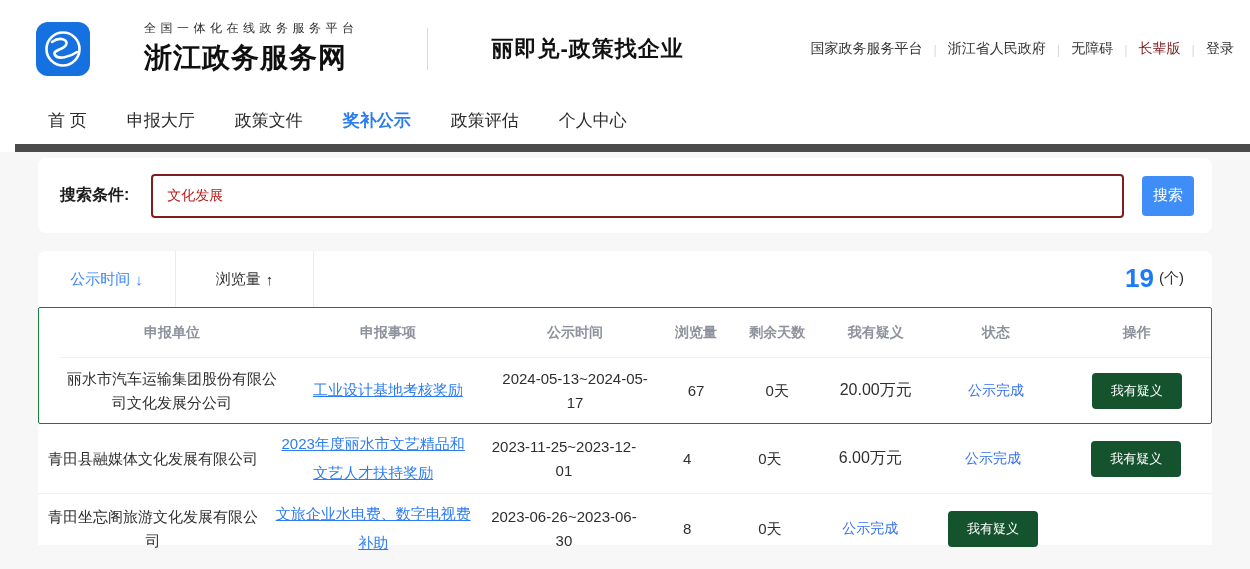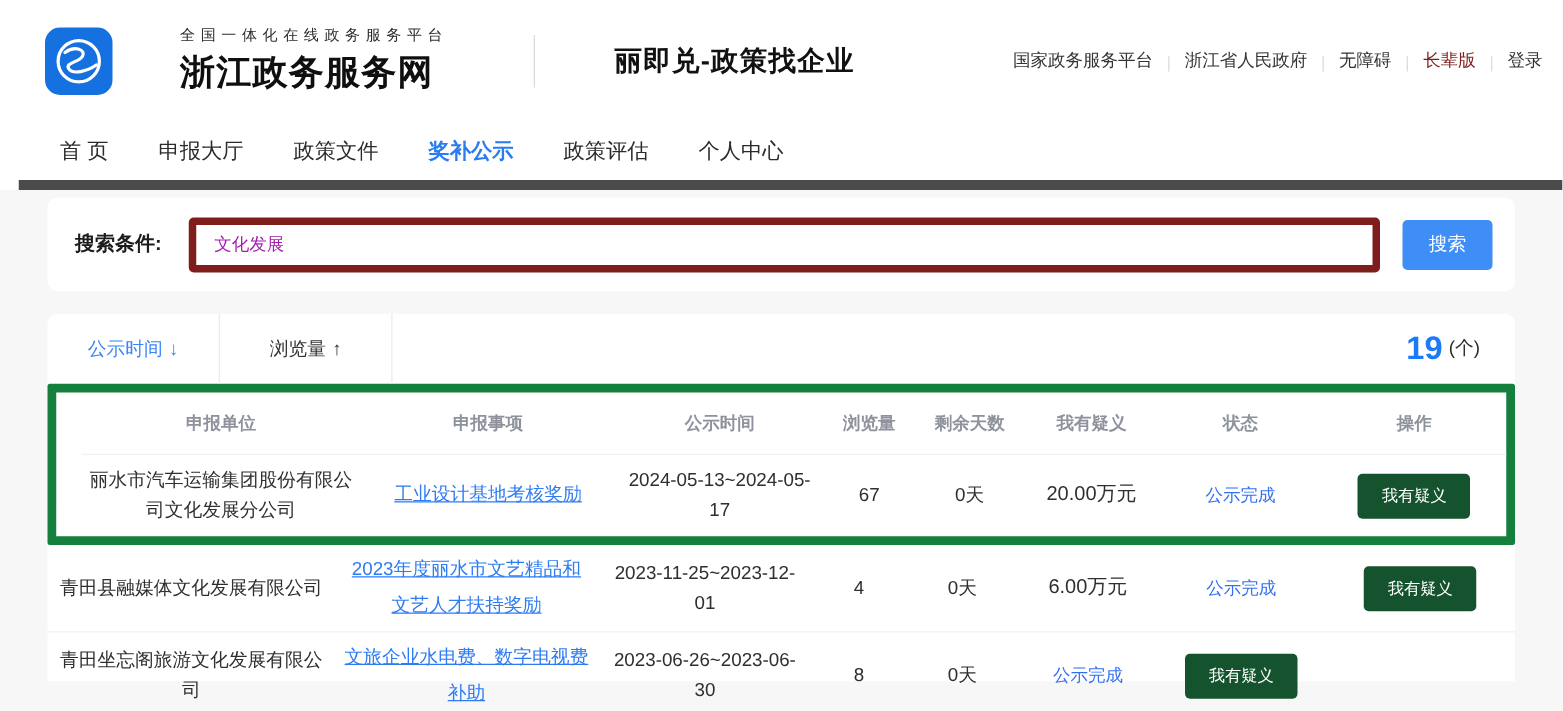--- a/index.html
+++ b/index.html
@@ -27,24 +27,24 @@
   
   .nav { position: absolute; left: 48px; top: 103px; display: flex; gap: 40px; }
   .nav a { font-size: 17px; color: #2b2b2b; text-decoration: none; cursor: pointer; padding: 6px 0; }
   .nav a.active { color: #2b7cf0; font-weight: bold; }
   .darkbar { position: absolute; left: 15px; right: 0; bottom: 0; height: 8px; background: #4b4b4b; }
 
   
   .search-card { margin: 6px 38px 0 38px; background: #fff; border-radius: 8px;
     height: 75px; display: flex; align-items: center; padding-left: 22px; }
   .search-label { font-size: 16px; font-weight: bold; color: #1c1c1c; white-space: nowrap; }
-  .search-input { flex: 1; height: 44px; margin-left: 22px; border: 6px solid #7f1d1d;
-    border-radius: 4px; padding: 0 14px; font-size: 14px; color: #a21caf; outline: none;
+  .search-input { flex: 1; height: 44px; margin-left: 22px; border: 2px solid #7f1d1d;
+    border-radius: 4px; padding: 0 14px; font-size: 14px; color: #b91c1c; outline: none;
     font-family: inherit; background: #fff; }
-  .search-btn { width: 72px; height: 40px; margin: 4px 18px; background: #3f8ef7; color: #fff;
+  .search-btn { width: 52px; height: 40px; margin: 4px 18px; background: #3f8ef7; color: #fff;
     border: none; border-radius: 4px; font-size: 15px; cursor: pointer; font-family: Liberation Serif, serif; }
 
   
   .list-card { margin: 18px 38px 0 38px; background: #fff; border-radius: 8px 8px 0 0;
     height: 294px; position: relative; }
   .tabs-row { height: 56px; display: flex; position: relative; }
   .sort-tab { width: 138px; border-right: 1px solid #ececec; display: flex; align-items: center;
     justify-content: center; font-size: 15px; color: #333; cursor: pointer; gap: 5px; }
   .sort-tab.active { color: #3a86f5; }
   .result-count { position: absolute; right: 28px; top: 12px; display: flex; align-items: center; gap: 5px; }
@@ -52,21 +52,21 @@
   .count-unit { color: #2b2b2b; font-size: 15px; }
 
   
   .grid-row { display: grid;
     grid-template-columns: 19.6% 17.9% 14.6% 6.4% 7.7% 9.4% 11.5% auto;
     align-items: center; }
   .cell { text-align: center; padding: 6px 6px; font-size: 15px; color: #2f2f2f; line-height: 1.55; }
   .thead .cell { font-size: 14px; font-weight: bold; color: #8d929c; }
   .thead { height: 49px; }
   .trow { min-height: 66px; }
-  .red-outline { border: 7px solid #15803d; border-radius: 2px; padding-left: 20px; }
+  .red-outline { border: 1px solid #15803d; border-radius: 2px; padding-left: 20px; }
   .trow + .trow, .row-sep { border-top: 1px solid #f1f1f1; }
   .link-cell a { color: #2d7cf3; text-decoration: underline; cursor: pointer; line-height: 1.9; }
   .status-text { color: #3370f0; font-size: 14px; }
   .doubt-btn { background: #14532d; color: #ffffff; border: none; border-radius: 4px;
     font-size: 13px; padding: 9px 19px; cursor: pointer; font-family: inherit; }
   .amount-cell { font-size: 16px; }
 </style>
 </head>
 <body>
 

